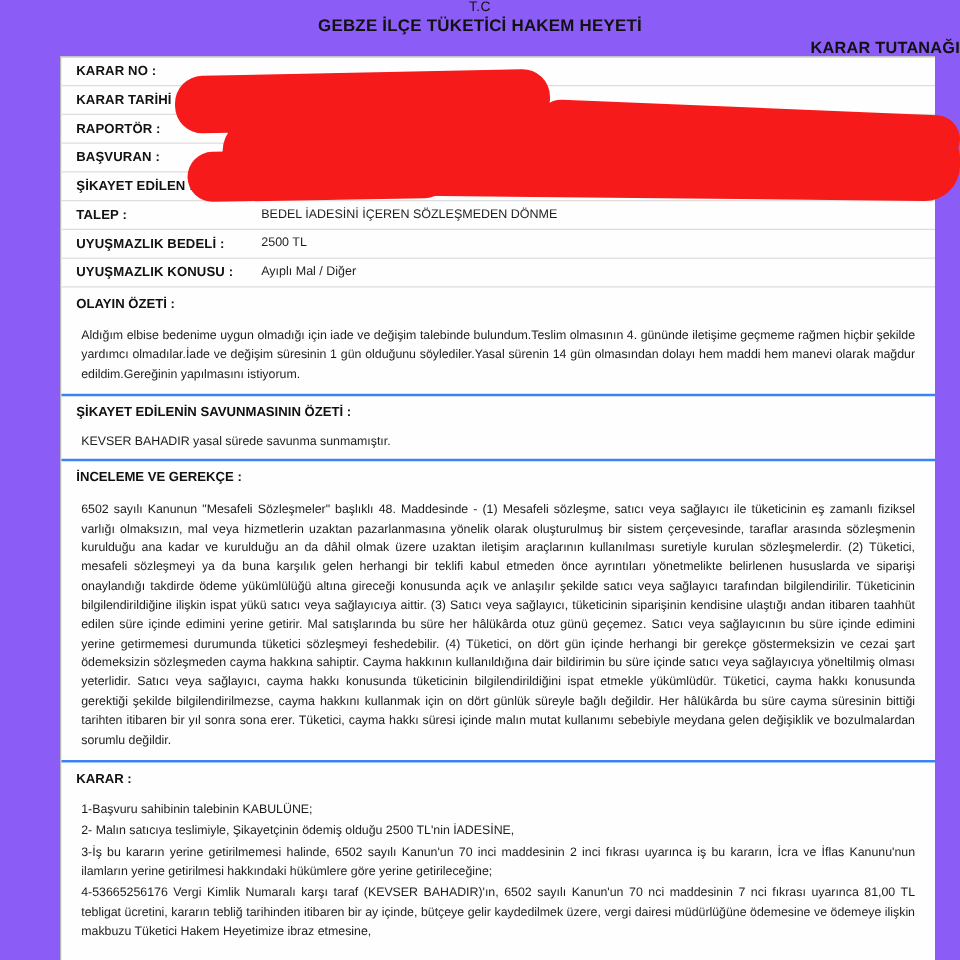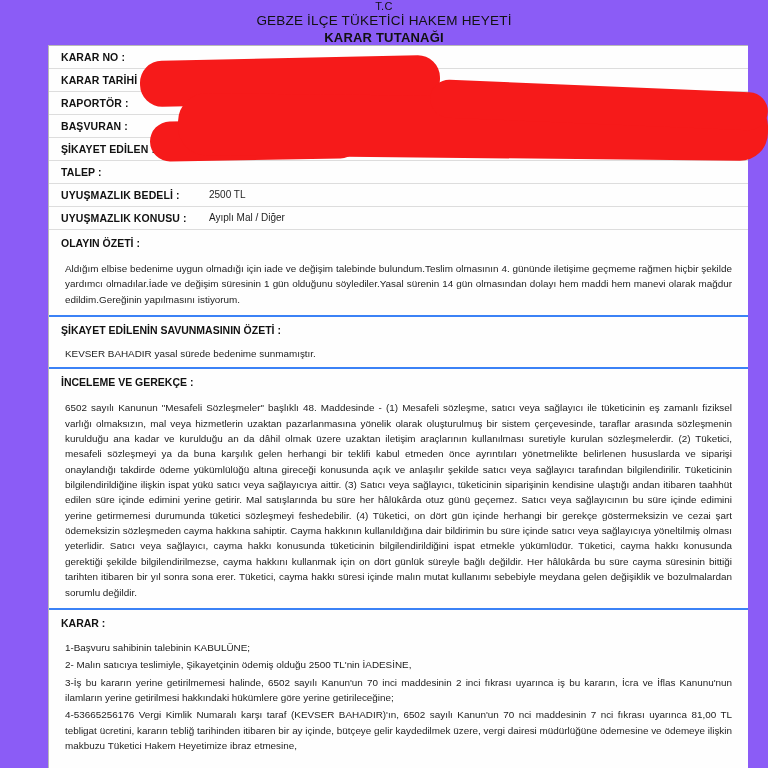--- a/index.html
+++ b/index.html
@@ -26,31 +26,32 @@
     padding-top: 0px;
   }
   .doc-header .line1 {
     font-size: 11px;
     letter-spacing: 0.3px;
     margin: 0 0 1px 0;
     color: #111;
   }
   .doc-header .line2 {
     font-size: 13.5px;
-    font-weight: 400;
+    font-weight: 700;
     letter-spacing: 0.2px;
     margin: 0 0 2px 0;
     color: #111;
   }
   .doc-header .line3 {
     font-size: 13px;
     font-weight: 700;
     letter-spacing: 0.2px;
     margin: 0 0 5px 0;
     color: #111;
+    text-align: right;
   }
   .sheet {
     position: absolute;
     left: 48px;
     top: 45px;
     width: 700px;
     height: 723px;
     border-left: 1px solid #b9b9b9;
     border-top: 1px solid #b9b9b9;
     background: #fefefe;
@@ -196,39 +197,40 @@
       </div>
 
       <div class="row">
         <div class="lbl">ŞİKAYET EDİLEN :</div>
         <div class="val"></div>
       </div>
 
 
       <div class="row">
         <div class="lbl">TALEP :</div>
+        <div class="val">BEDEL İADESİNİ İÇEREN SÖZLEŞMEDEN DÖNME</div>
       </div>
 
       <div class="row">
         <div class="lbl">UYUŞMAZLIK BEDELİ :</div>
         <div class="val">2500 TL</div>
       </div>
 
       <div class="row">
         <div class="lbl">UYUŞMAZLIK KONUSU :</div>
         <div class="val">Ayıplı Mal / Diğer</div>
       </div>
 
     </div>
 
     <div class="section-title noline">OLAYIN ÖZETİ :</div>
     <div class="para divider">Aldığım elbise bedenime uygun olmadığı için iade ve değişim talebinde bulundum.Teslim olmasının 4. gününde iletişime geçmeme rağmen hiçbir şekilde yardımcı olmadılar.İade ve değişim süresinin 1 gün olduğunu söylediler.Yasal sürenin 14 gün olmasından dolayı hem maddi hem manevi olarak mağdur edildim.Gereğinin yapılmasını istiyorum.</div>
 
     <div class="section-title noline">ŞİKAYET EDİLENİN SAVUNMASININ ÖZETİ :</div>
-    <div class="para tight divider">KEVSER BAHADIR yasal sürede bedenime sunmamıştır.</div>
+    <div class="para tight divider">KEVSER BAHADIR yasal sürede savunma sunmamıştır.</div>
 
     <div class="section-title noline">İNCELEME VE GEREKÇE :</div>
     <div class="para just divider">6502 sayılı Kanunun "Mesafeli Sözleşmeler" başlıklı 48. Maddesinde - (1) Mesafeli sözleşme, satıcı veya sağlayıcı ile tüketicinin eş zamanlı fiziksel varlığı olmaksızın, mal veya hizmetlerin uzaktan pazarlanmasına yönelik olarak oluşturulmuş bir sistem çerçevesinde, taraflar arasında sözleşmenin kurulduğu ana kadar ve kurulduğu an da dâhil olmak üzere uzaktan iletişim araçlarının kullanılması suretiyle kurulan sözleşmelerdir. (2) Tüketici, mesafeli sözleşmeyi ya da buna karşılık gelen herhangi bir teklifi kabul etmeden önce ayrıntıları yönetmelikte belirlenen hususlarda ve siparişi onaylandığı takdirde ödeme yükümlülüğü altına gireceği konusunda açık ve anlaşılır şekilde satıcı veya sağlayıcı tarafından bilgilendirilir. Tüketicinin bilgilendirildiğine ilişkin ispat yükü satıcı veya sağlayıcıya aittir. (3) Satıcı veya sağlayıcı, tüketicinin siparişinin kendisine ulaştığı andan itibaren taahhüt edilen süre içinde edimini yerine getirir. Mal satışlarında bu süre her hâlükârda otuz günü geçemez. Satıcı veya sağlayıcının bu süre içinde edimini yerine getirmemesi durumunda tüketici sözleşmeyi feshedebilir. (4) Tüketici, on dört gün içinde herhangi bir gerekçe göstermeksizin ve cezai şart ödemeksizin sözleşmeden cayma hakkına sahiptir. Cayma hakkının kullanıldığına dair bildirimin bu süre içinde satıcı veya sağlayıcıya yöneltilmiş olması yeterlidir. Satıcı veya sağlayıcı, cayma hakkı konusunda tüketicinin bilgilendirildiğini ispat etmekle yükümlüdür. Tüketici, cayma hakkı konusunda gerektiği şekilde bilgilendirilmezse, cayma hakkını kullanmak için on dört günlük süreyle bağlı değildir. Her hâlükârda bu süre cayma süresinin bittiği tarihten itibaren bir yıl sonra sona erer. Tüketici, cayma hakkı süresi içinde malın mutat kullanımı sebebiyle meydana gelen değişiklik ve bozulmalardan sorumlu değildir.</div>
 
     <div class="section-title noline">KARAR :</div>
     <div class="list">
       <div class="list-item">1-Başvuru sahibinin talebinin KABULÜNE;</div>
       <div class="list-item">2- Malın satıcıya teslimiyle, Şikayetçinin ödemiş olduğu 2500 TL'nin İADESİNE,</div>
       <div class="list-item">3-İş bu kararın yerine getirilmemesi halinde, 6502 sayılı Kanun'un 70 inci maddesinin 2 inci fıkrası uyarınca iş bu kararın, İcra ve İflas Kanunu'nun ilamların yerine getirilmesi hakkındaki hükümlere göre yerine getirileceğine;</div>
       <div class="list-item">4-53665256176 Vergi Kimlik Numaralı karşı taraf (KEVSER BAHADIR)'ın, 6502 sayılı Kanun'un 70 nci maddesinin 7 nci fıkrası uyarınca 81,00 TL tebligat ücretini, kararın tebliğ tarihinden itibaren bir ay içinde, bütçeye gelir kaydedilmek üzere, vergi dairesi müdürlüğüne ödemesine ve ödemeye ilişkin makbuzu Tüketici Hakem Heyetimize ibraz etmesine,</div>

